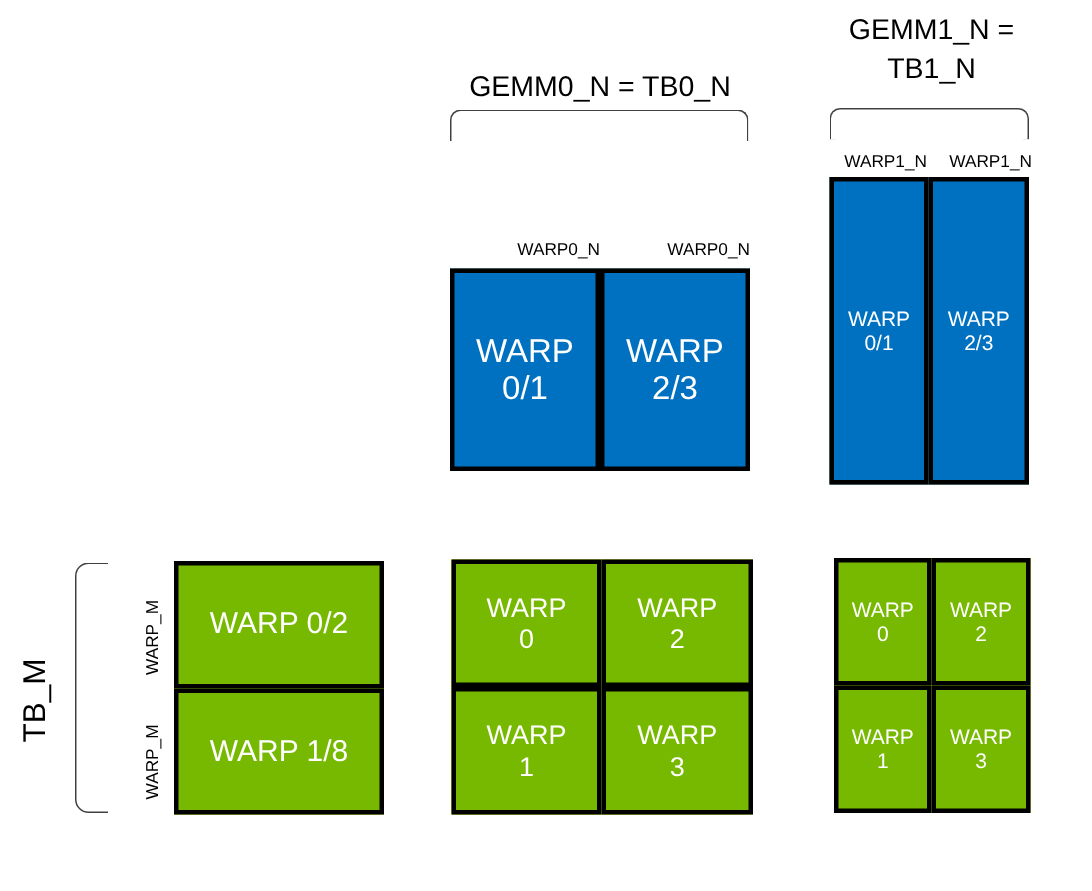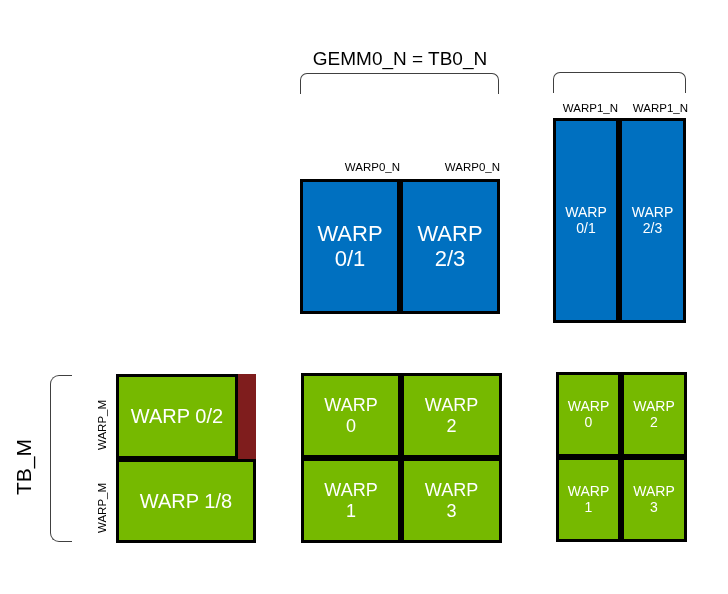--- a/index.html
+++ b/index.html
@@ -70,21 +70,21 @@
     white-space: nowrap;
     line-height: 24px;
     transform-origin: 0 0;
     transform: rotate(-90deg);
   }
 
   
   .blockgroup {
     box-sizing: border-box;
     display: flex;
-    background: #7f1d1d;
+    background: #fde047;
   }
   .blockgroup.cols { flex-direction: row; }
   .blockgroup.rows { flex-direction: column; }
 
   .cell {
     box-sizing: border-box;
     display: flex;
     align-items: center;
     justify-content: center;
     text-align: center;
@@ -101,20 +101,22 @@
   .t-md  { font-size: 18px; }
   .t-sm  { font-size: 14px; }
 </style>
 </head>
 <body>
 
 <div id="canvas">
 
   <div class="abs title" style="left:296px; top:22px; width:208px;margin-top:24px;">GEMM0_N = TB0_N</div>
 
+  <div class="abs title" style="left:553px; top:8px; width:136px;">GEMM1_N =
+TB1_N</div>
 
   <div class="abs brace-h" style="left:300px; top:73px; width:199px; height:21px;"></div>
 
   <div class="abs brace-h" style="left:553px; top:72px; width:133px; height:21px;"></div>
 
   <div class="abs dim-label" style="left:548px; top:102px; width:70px;">WARP1_N</div>
   <div class="abs dim-label" style="left:618px; top:102px; width:70px;">WARP1_N</div>
 
   <div class="abs blockgroup cols" style="left:553px; top:118px; width:133px; height:205px;">
     <div class="cell blue t-sm" style="width:66px; height:205px;">WARP
@@ -134,21 +136,21 @@
   </div>
 
   <div class="abs big-label-v" style="left:12px; top:495px;">TB_M</div>
 
   <div class="abs brace-v" style="left:50px; top:375px; width:22px; height:167px;"></div>
 
   <div class="abs dim-label-v" style="left:96px; top:450px;">WARP_M</div>
   <div class="abs dim-label-v" style="left:96px; top:533px;">WARP_M</div>
 
   <div class="abs blockgroup rows" style="left:116px; top:374px; width:140px; height:169px;">
-    <div class="cell green t-lg" style="width:122px; height:85px;">WARP 0/2</div>
+    <div class="cell green t-lg" style="width:140px; height:85px;">WARP 0/2</div>
     <div class="cell green t-lg" style="width:140px; height:84px;">WARP 1/8</div>
   </div>
 
   <div class="abs blockgroup rows" style="left:301px; top:373px; width:201px; height:170px;">
     <div style="display:flex; flex-direction:row; height:85px;">
       <div class="cell green t-md" style="width:100px; height:85px;">WARP
 0</div>
       <div class="cell green t-md" style="width:101px; height:85px;">WARP
 2</div>
     </div>

